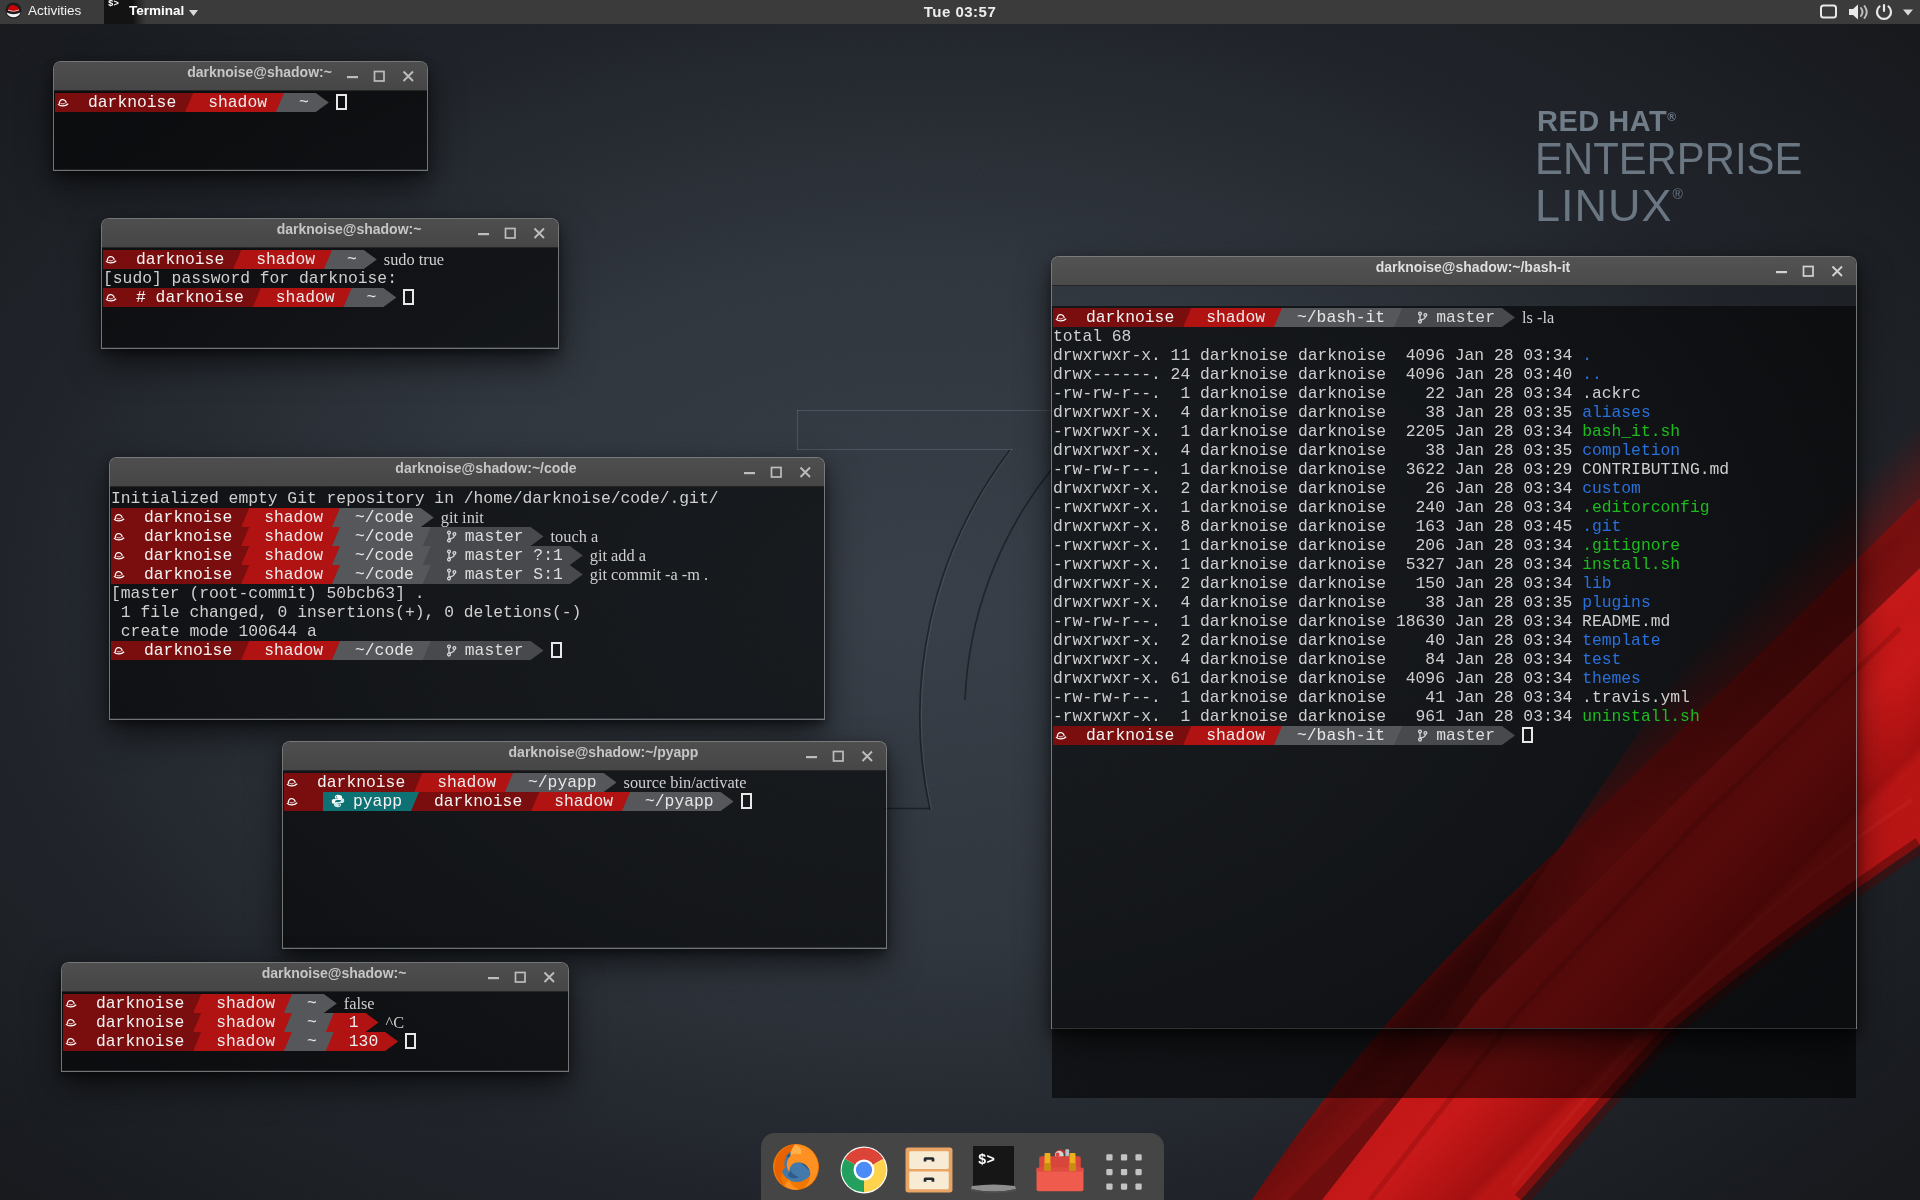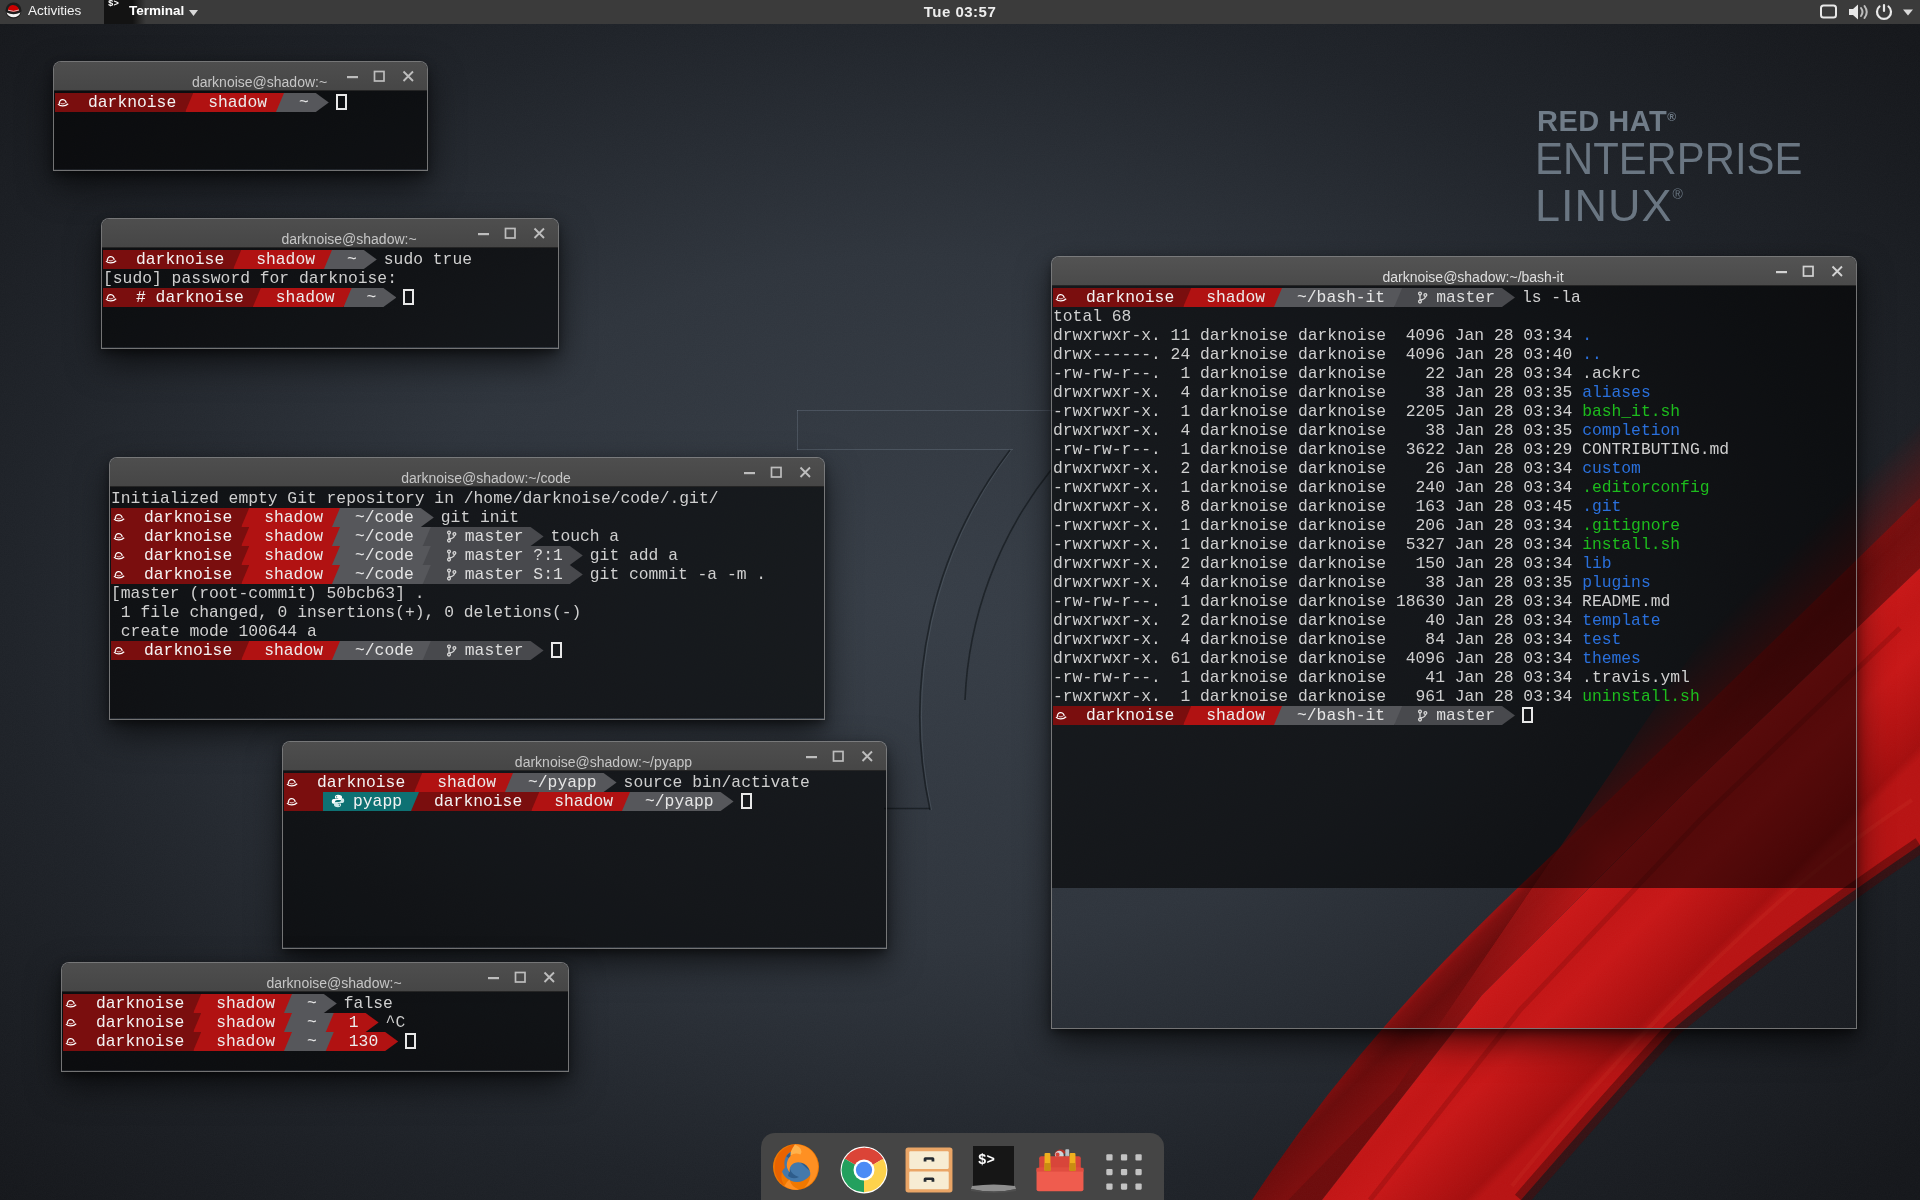--- a/index.html
+++ b/index.html
@@ -11,40 +11,40 @@
   
   #topbar { position:absolute; left:0; top:0; width:1920px; height:24px; background:#3b3b3b; z-index:50; }
   #topbar .act { position:absolute; left:28px; top:3px; color:#f2f2f2; font-size:13.5px; }
   #topbar .appname { position:absolute; left:134px; top:3px; color:#fff; font-size:13.5px; font-weight:bold; }
   #topbar .clock { position:absolute; left:0; right:0; top:3px; text-align:center; color:#ededed; font-size:15px; font-weight:bold; letter-spacing:0.5px; }
   
   .window { position:absolute; border-radius:7px 7px 0 0;
      box-shadow: 0 0 0 1px rgba(150,150,150,0.75), 0 14px 34px rgba(0,0,0,0.62), 0 4px 10px rgba(0,0,0,0.5); z-index:10; }
   .titlebar { height:29px; background:linear-gradient(#4e4e4e,#464646); border-radius:7px 7px 0 0;
      position:relative; border-bottom:1px solid #252525; }
-  .titlebar .title { position:absolute; left:0; right:0; top:12px; text-align:center; font-size:14px; font-weight:normal; color:#c6c6c6;margin-left:38px; }
+  .titlebar .title { position:absolute; left:0; right:0; top:2px; text-align:center; font-size:14px; font-weight:bold; color:#c6c6c6;margin-left:38px; }
   .window.focus .titlebar { background:linear-gradient(#535353,#4a4a4a); }
   .window.focus .titlebar .title { color:#dfdfdf; }
   .term { position:relative; background:rgba(0,0,0,0.57); font-family:"Liberation Mono", monospace;
      font-size:16.34px; line-height:19px; color:#cfcfcf; padding:2px 0 16px 1px; overflow:hidden; }
   .tl { height:19px; position:relative; white-space:pre; }
   
   .seg { display:inline-block; position:relative; height:19px; padding:0 17px 0 23px; margin-left:-8px; vertical-align:top;
      clip-path: polygon(0 0, 100% 0, calc(100% - 8px) 100%, 0 100%); }
   .seg.end { padding-right:20px; clip-path: polygon(0 0, calc(100% - 13px) 0, 100% 50%, calc(100% - 13px) 100%, 0 100%); }
   .seg.first { margin-left:0; padding-left:2px; }
   .seg.ficon { margin-left:0; padding:0 6px 0 2px; clip-path:none; }
   .dred  { background:#7a0e0e; color:#f3f3f3; }
   .bred  { background:#b11212; color:#ececec; }
   .gray1 { background:#56575b; color:#e6e6e6; }
   .gray2 { background:#48494d; color:#dddddd; }
   .teal  { background:#0e7173; color:#f3f3f3; }
   .z9{z-index:9}.z8{z-index:8}.z7{z-index:7}.z6{z-index:6}.z5{z-index:5}
   .cur { display:inline-block; width:11px; height:16px; border:2px solid #e8e8e8; margin-left:7px; margin-top:1px; vertical-align:top; }
-  .cmd { margin-left:7px; }
+  .cmd { margin-left:7px;font-family:Liberation Serif, serif; }
   .hat { display:inline-block; width:12px; margin-right:19px; vertical-align:-2px; }
   .br  { margin-right:8px; vertical-align:-2px; }
   .blu { color:#2a70dc; } .grn { color:#1dbc1d; }
   
   #dock { position:absolute; left:761px; top:1133px; width:403px; height:67px; background:#454545; border-radius:14px 14px 0 0; z-index:40; }
   .dicon { position:absolute; top:10px; width:48px; height:48px; }
 </style>
 </head>
 <body>
 <div id="wallpaper" style="position:absolute;left:0;top:0;width:1920px;height:1200px;">
@@ -309,21 +309,21 @@
 
 <div class="window focus" style="left:1052px;top:257px;width:804px;height:771px;">
   <div class="titlebar">
       <div class="title">darknoise@shadow:~/bash-it</div>
     <svg class="btnsvg" width="90" height="29" style="position:absolute;right:0;top:0;">
       <rect x="10" y="14" width="11" height="2.2" fill="#d2d2d2"></rect>
       <rect x="37.5" y="9.5" width="9.5" height="9.5" fill="none" stroke="#d2d2d2" stroke-width="1.7"></rect>
       <path d="M66.5,9.5 L76,19 M76,9.5 L66.5,19" stroke="#d2d2d2" stroke-width="1.9"></path>
     </svg>
   </div>
-  <div class="term" style="height:602px;">
+  <div class="term" style="height:792px;margin-top:20px;">
     <div class="tl"><span class="seg first dred z9"><svg class="hat" width="12" height="12" viewBox="0 0 12 12">
             <path d="M2.3 7.3 C1.9 4.3 3.6 2.5 5.9 2.7 C8 2.9 9.3 4.5 9.1 6.3" stroke="#fff" fill="none" stroke-width="1.2"></path>
             <path d="M0.9 7.1 C3.5 9.5 8.2 9.4 11.2 6.7" stroke="#fff" fill="none" stroke-width="1.2"></path>
             <path d="M3.5 6.1 C4.7 7.0 6.5 7.0 7.7 6.3" stroke="#fff" fill="none" stroke-width="0.9"></path>
           </svg>darknoise</span><span class="seg bred z8">shadow</span><span class="seg gray1 z7">~/bash-it</span><span class="seg gray2 z6 end"><svg class="br" width="11" height="13" viewBox="0 0 11 13">
             <g stroke="#d6d6d6" stroke-width="1.3" fill="none">
               <circle cx="3" cy="2.6" r="1.4"></circle>
               <circle cx="8.4" cy="4" r="1.4"></circle>
               <circle cx="3" cy="10.6" r="1.4"></circle>
               <path d="M3 4 V9.2 M8.4 5.4 Q8.4 8 3.6 9"></path>

